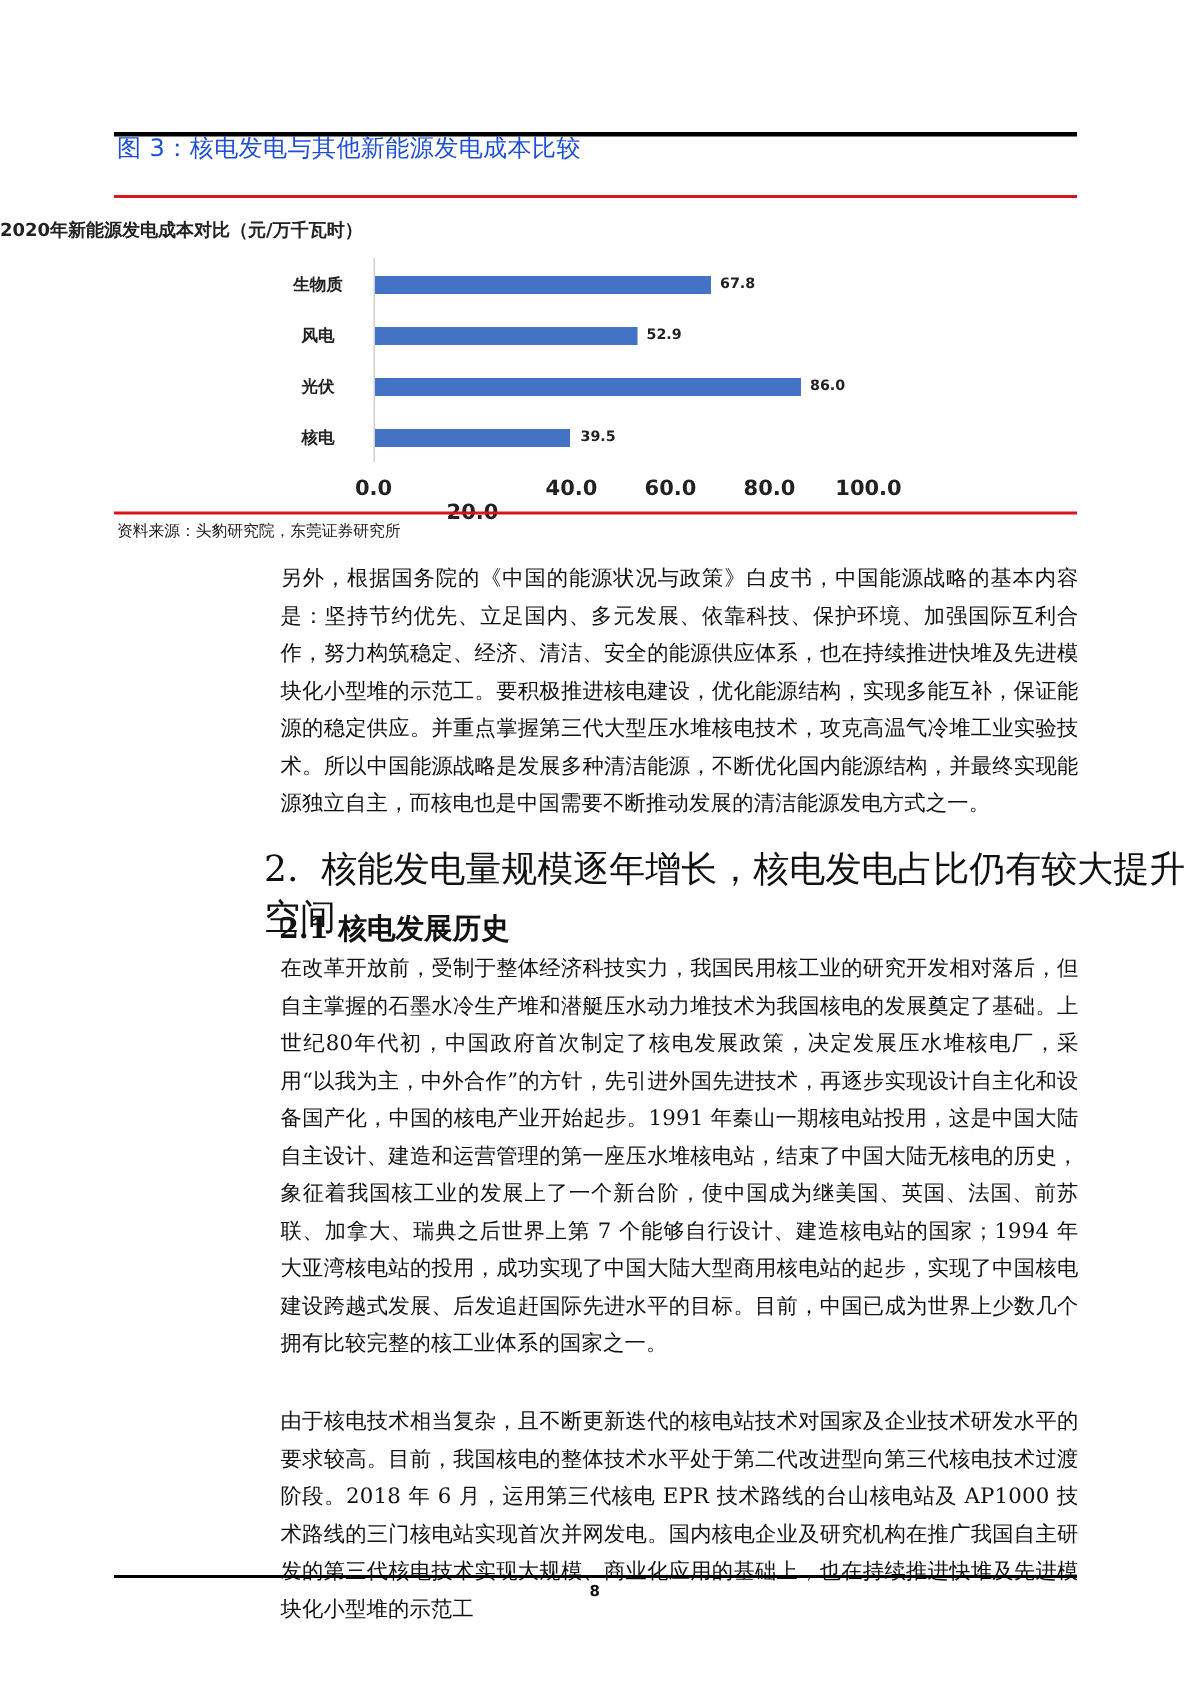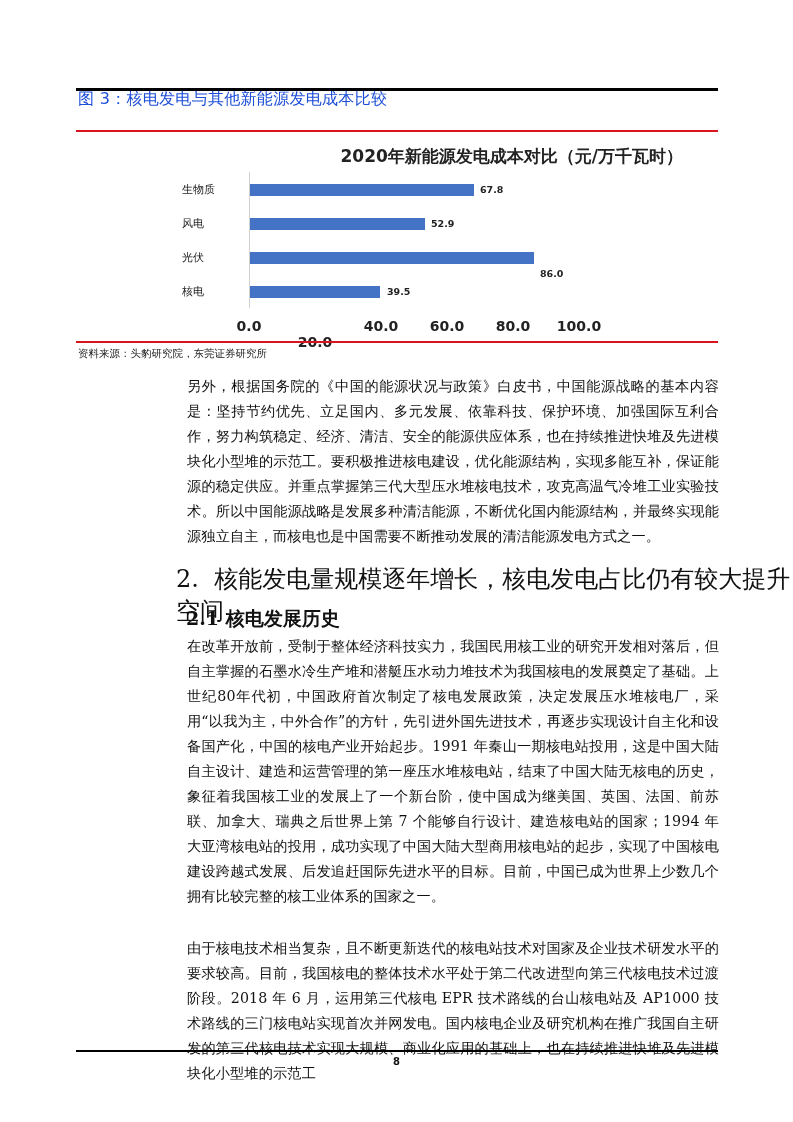--- a/index.html
+++ b/index.html
@@ -3,27 +3,27 @@
 <meta charset="utf-8">
 <style>
   html, body { margin: 0; padding: 0; background: #ffffff; }
   body { width: 793px; height: 1122px; position: relative; overflow: hidden;
          font-family: "DejaVu Serif", "Liberation Serif", serif; color: #111; }
   .abs { position: absolute; }
   .rule-black-top { left: 76px; top: 88px; width: 642px; height: 3px; background: #000; }
   .fig-caption { left: 78px; top: 89px; font-family: "DejaVu Sans", "Liberation Sans", sans-serif;
                  font-size: 16px; color: #1d4ed8; letter-spacing: 0.3px; }
   .rule-red-top { left: 76px; top: 130px; width: 642px; height: 2px; background: #d9141c; }
-  .chart-title { left: 0; width: 683px; top: 145px; text-align: right;
+  .chart-title { left: 0; width: 683px; top: 145px; text-align: left;
                  font-family: "DejaVu Sans", "Liberation Sans", sans-serif;
-                 font-weight: bold; font-size: 17px; color: #222; }
+                 font-weight: bold; font-size: 12px; color: #222; }
   .chart-title span { position: relative; left: -0px; }
   .axis-line { left: 249px; top: 172px; width: 1px; height: 136px; background: #d0d0d0; }
-  .cat-label { width: 60px; text-align: left; left: 182px; font-family: "DejaVu Sans", "Liberation Sans", sans-serif;
-               font-weight: normal; font-size: 11px; color: #222; line-height: 12px; }
+  .cat-label { width: 60px; text-align: center; left: 182px; font-family: "DejaVu Sans", "Liberation Sans", sans-serif;
+               font-weight: bold; font-size: 11px; color: #222; line-height: 12px; }
   .bar { left: 250px; height: 12px; background: #4472c4; }
   .val-label { font-family: "DejaVu Sans", "Liberation Sans", sans-serif; font-weight: bold; font-size: 9.5px;
                color: #222; line-height: 12px; text-align: right; }
   .tick { top: 318px; width: 60px; text-align: center; font-family: "DejaVu Sans", "Liberation Sans", sans-serif;
           font-weight: bold; font-size: 14px; color: #222; }
   .rule-red-bottom { left: 76px; top: 341px; width: 642px; height: 2px; background: #d9141c; }
   .source { left: 78px; top: 347px; font-family: "DejaVu Sans", "Liberation Sans", sans-serif;
             font-size: 10.5px; color: #222; }
   .para { left: 187px; width: 532px; font-size: 14.2px; line-height: 25px; text-align: justify;
           color: #111; letter-spacing: 0.15px; }
@@ -52,21 +52,21 @@
   <div class="abs cat-label" style="top:184px;">生物质</div>
   <div class="abs bar" style="top:184px; width:223.7px;"></div>
   <div class="abs val-label" style="top:184px; left:480px;">67.8</div>
 
   <div class="abs cat-label" style="top:218px;">风电</div>
   <div class="abs bar" style="top:218px; width:174.6px;"></div>
   <div class="abs val-label" style="top:218px; left:431px;">52.9</div>
 
   <div class="abs cat-label" style="top:252px;">光伏</div>
   <div class="abs bar" style="top:252px; width:283.8px;"></div>
-  <div class="abs val-label" style="top:252px; left:540px;margin-top:16px;">86.0</div>
+  <div class="abs val-label" style="top:252px; left:540px;">86.0</div>
 
   <div class="abs cat-label" style="top:286px;">核电</div>
   <div class="abs bar" style="top:286px; width:130.4px;"></div>
   <div class="abs val-label" style="top:286px; left:387px;">39.5</div>
 
   <div class="abs tick" style="left:219px;">0.0</div>
   <div class="abs tick" style="left:285px;margin-top:16px;">20.0</div>
   <div class="abs tick" style="left:351px;">40.0</div>
   <div class="abs tick" style="left:417px;">60.0</div>
   <div class="abs tick" style="left:483px;">80.0</div>

